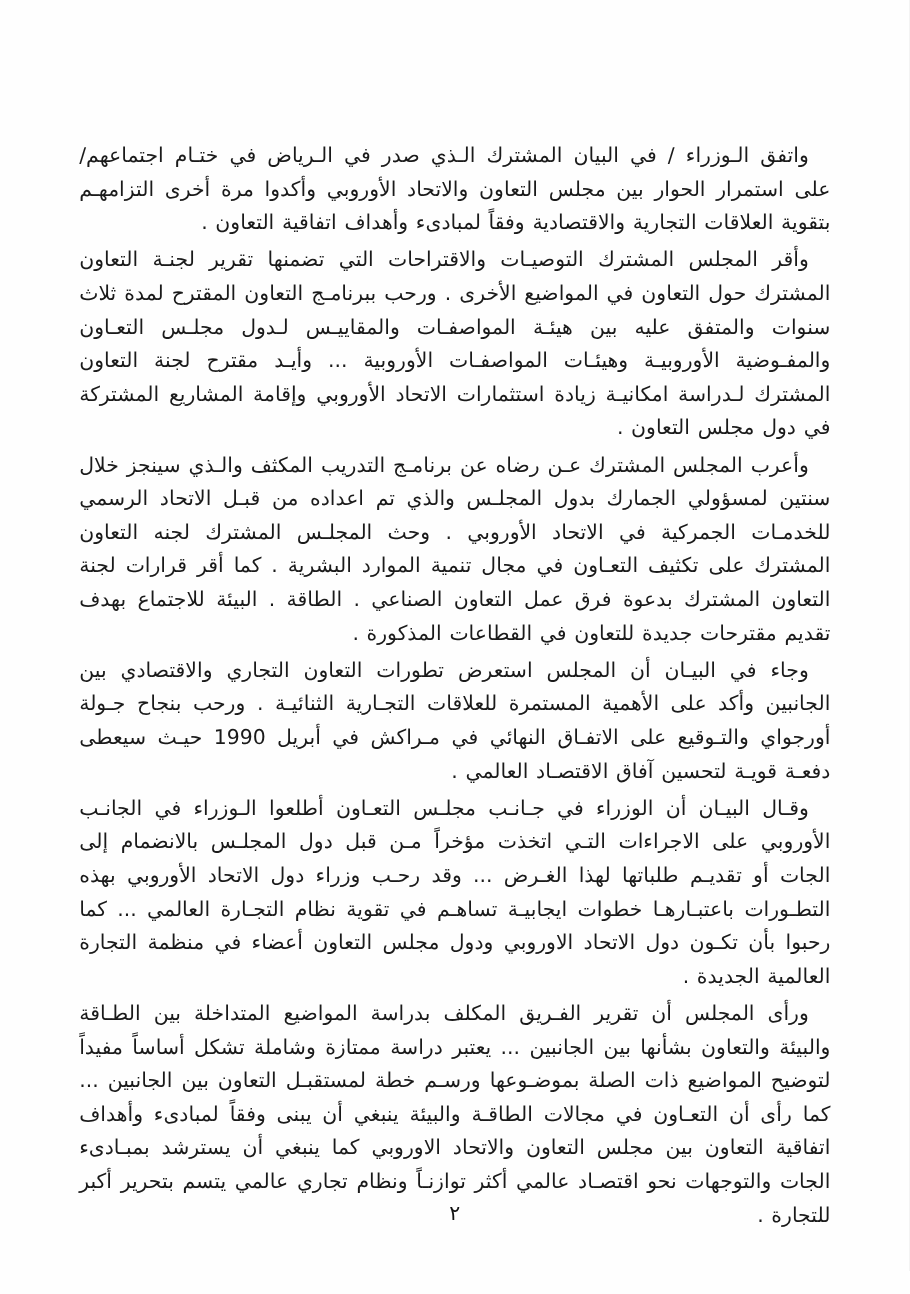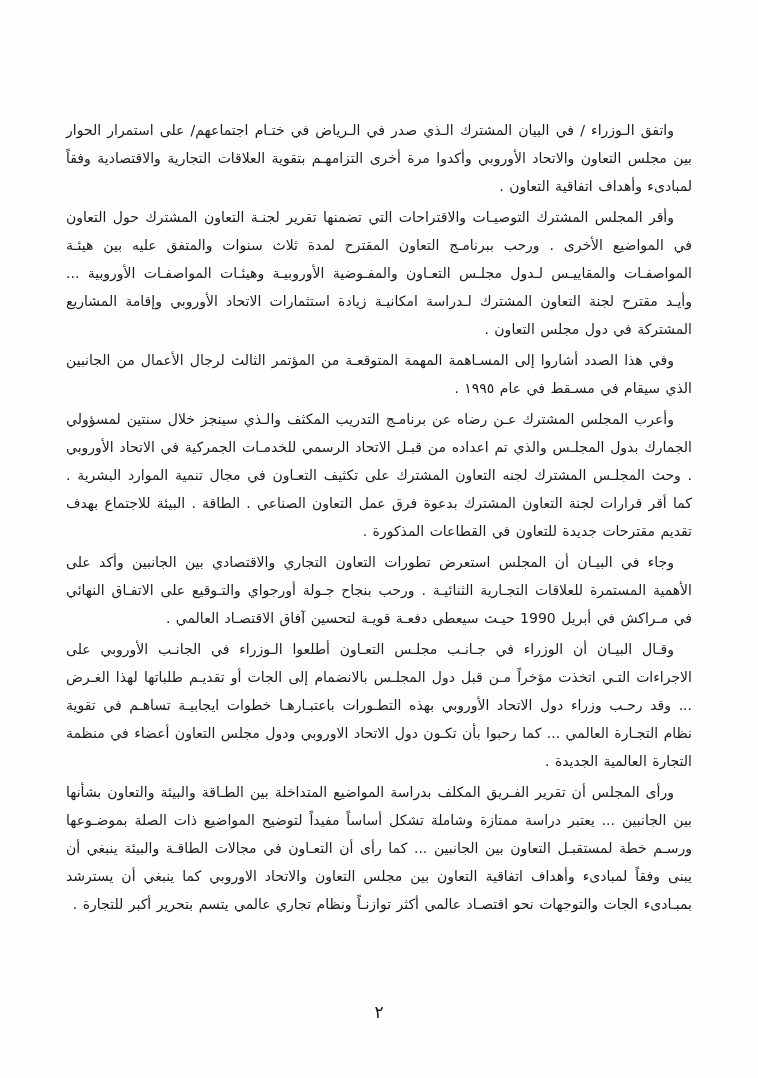--- a/index.html
+++ b/index.html
@@ -17,21 +17,21 @@
     font-family: "DejaVu Sans", sans-serif;
     color: #1a1a1a;
   }
   .text-block {
     position: absolute;
     top: 116px;
     right: 66px;
     left: 66px;
     direction: rtl;
     text-align: justify;
-    font-size: 14px;
+    font-size: 17px;
     line-height: 28px;
     letter-spacing: 0;
   }
   .para {
     margin: 0 0 3px 0;
     text-indent: 18px;
     word-spacing: 1px;
   }
   .page-number {
     position: absolute;
@@ -45,21 +45,20 @@
   }
 </style>
 </head>
 <body>
 
 <div class="page" lang="ar">
 
   <div class="text-block">
     <p class="para">واتفق الـوزراء / في البيان المشترك الـذي صدر في الـرياض في ختـام اجتماعهم/ على استمرار الحوار بين مجلس التعاون والاتحاد الأوروبي وأكدوا مرة أخرى التزامهـم بتقوية العلاقات التجارية والاقتصادية وفقاً لمبادىء وأهداف اتفاقية التعاون .</p>
     <p class="para">وأقر المجلس المشترك التوصيـات والاقتراحات التي تضمنها تقرير لجنـة التعاون المشترك حول التعاون في المواضيع الأخرى . ورحب ببرنامـج التعاون المقترح لمدة ثلاث سنوات والمتفق عليه بين هيئـة المواصفـات والمقاييـس لـدول مجلـس التعـاون والمفـوضية الأوروبيـة وهيئـات المواصفـات الأوروبية ... وأيـد مقترح لجنة التعاون المشترك لـدراسة امكانيـة زيادة استثمارات الاتحاد الأوروبي وإقامة المشاريع المشتركة في دول مجلس التعاون .</p>
-    <p class="para">وفي هذا الصدد أشاروا إلى المسـاهمة المهمة المتوقعـة من المؤتمر الثالث لرجال الأعمال من الجانبين الذي سيقام في مسـقط في عام ١٩٩٥ .</p>
     <p class="para">وأعرب المجلس المشترك عـن رضاه عن برنامـج التدريب المكثف والـذي سينجز خلال سنتين لمسؤولي الجمارك بدول المجلـس والذي تم اعداده من قبـل الاتحاد الرسمي للخدمـات الجمركية في الاتحاد الأوروبي . وحث المجلـس المشترك لجنه التعاون المشترك على تكثيف التعـاون في مجال تنمية الموارد البشرية . كما أقر قرارات لجنة التعاون المشترك بدعوة فرق عمل التعاون الصناعي . الطاقة . البيئة للاجتماع بهدف تقديم مقترحات جديدة للتعاون في القطاعات المذكورة .</p>
     <p class="para">وجاء في البيـان أن المجلس استعرض تطورات التعاون التجاري والاقتصادي بين الجانبين وأكد على الأهمية المستمرة للعلاقات التجـارية الثنائيـة . ورحب بنجاح جـولة أورجواي والتـوقيع على الاتفـاق النهائي في مـراكش في أبريل 1990 حيـث سيعطى دفعـة قويـة لتحسين آفاق الاقتصـاد العالمي .</p>
     <p class="para">وقـال البيـان أن الوزراء في جـانـب مجلـس التعـاون أطلعوا الـوزراء في الجانـب الأوروبي على الاجراءات التـي اتخذت مؤخراً مـن قبل دول المجلـس بالانضمام إلى الجات أو تقديـم طلباتها لهذا الغـرض ... وقد رحـب وزراء دول الاتحاد الأوروبي بهذه التطـورات باعتبـارهـا خطوات ايجابيـة تساهـم في تقوية نظام التجـارة العالمي ... كما رحبوا بأن تكـون دول الاتحاد الاوروبي ودول مجلس التعاون أعضاء في منظمة التجارة العالمية الجديدة .</p>
     <p class="para">ورأى المجلس أن تقرير الفـريق المكلف بدراسة المواضيع المتداخلة بين الطـاقة والبيئة والتعاون بشأنها بين الجانبين ... يعتبر دراسة ممتازة وشاملة تشكل أساساً مفيداً لتوضيح المواضيع ذات الصلة بموضـوعها ورسـم خطة لمستقبـل التعاون بين الجانبين ... كما رأى أن التعـاون في مجالات الطاقـة والبيئة ينبغي أن يبنى وفقاً لمبادىء وأهداف اتفاقية التعاون بين مجلس التعاون والاتحاد الاوروبي كما ينبغي أن يسترشد بمبـادىء الجات والتوجهات نحو اقتصـاد عالمي أكثر توازنـاً ونظام تجاري عالمي يتسم بتحرير أكبر للتجارة .</p>
   </div>
 
   <div class="page-number">٢</div>
 
 </div>
 

